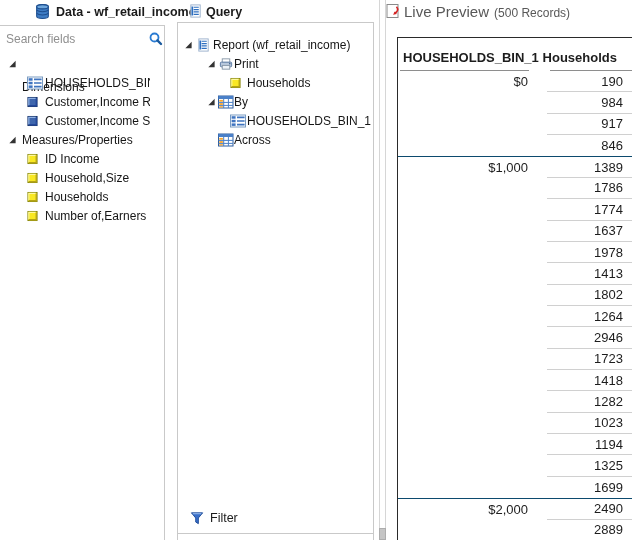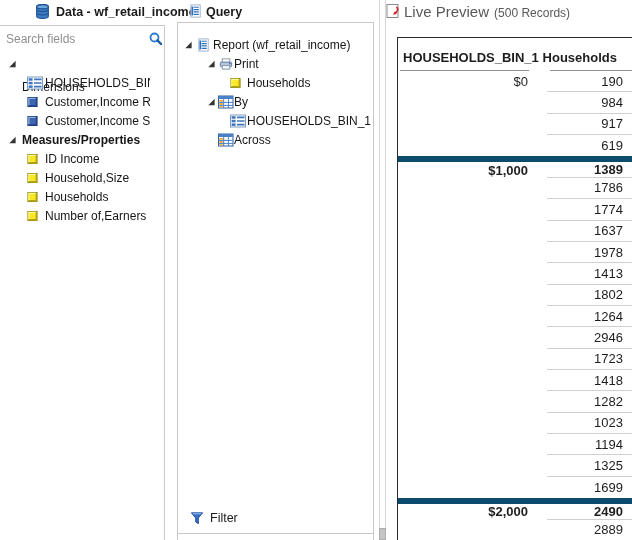--- a/index.html
+++ b/index.html
@@ -45,21 +45,21 @@
 
   
   #tbl{position:absolute;left:397px;top:37px;right:0;bottom:0;background:#fff;overflow:hidden;
        border-left:1px solid #2a2a2a;border-top:1px solid #2a2a2a;font-size:13px;color:#1d1d1d;}
   #tbl-head{position:relative;height:33px;}
   .th1{position:absolute;left:5px;bottom:6px;font-weight:700;white-space:nowrap;}
   .th2{position:absolute;right:15px;bottom:6px;font-weight:700;white-space:nowrap;}
   .hl1{position:absolute;left:2px;bottom:0;width:129px;height:1px;background:#8e8e8e;}
   .hl2{position:absolute;left:152px;right:0;bottom:0;height:1px;background:#8e8e8e;}
   .trow{display:flex;height:21.36px;align-items:center;}
-  .trow.gstart{border-top:6px solid #0c4a6e;font-weight:bold;}
+  .trow.gstart{border-top:1px solid #0c4a6e;}
   .cell1{width:149px;padding-right:19px;text-align:right;}
   .cell2{flex:1;height:100%;display:flex;align-items:center;justify-content:flex-end;
          padding-right:9px;border-bottom:1px solid #d0d0d0;}
   .cell2.nb{border-bottom:none;}
 </style>
 </head>
 <body>
 
 <div id="app">
 
@@ -124,21 +124,21 @@
             </svg>
           </span>
           <span class="lbl" style="left: 45px;">Customer,Income Subrange</span>
         </div>
         <div class="tree-row" style="top: 76px;">
           <span class="icn" style="left: 8px;">
             <svg width="9" height="9" viewBox="0 0 10 10">
               <path d="M8.5 1.5v7h-7z" fill="#333"></path>
             </svg>
           </span>
-          <span class="lbl" style="left: 22px; font-weight: bold;">Measures/Properties</span>
+          <span class="lbl" style="left: 22px;">Measures/Properties</span>
         </div>
         <div class="tree-row" style="top: 95px;">
           <span class="icn" style="left: 27px;">
             <svg width="11" height="11" viewBox="0 0 12 12">
               <rect x="1" y="1" width="10" height="10" fill="#f9e823" stroke="#82820a"></rect>
               <path d="M2 9.6V2h7.6" stroke="#fdf8a0" stroke-width="1.2" fill="none"></path>
               <path d="M10.1 2.3v7.8H2.2" stroke="#b5a414" stroke-width="1.5" fill="none"></path>
             </svg>
           </span>
           <span class="lbl" style="left: 45px;">ID Income</span>
@@ -319,21 +319,21 @@
         <div class="trow">
           <div class="cell1"></div>
           <div class="cell2">984</div>
         </div>
         <div class="trow">
           <div class="cell1"></div>
           <div class="cell2">917</div>
         </div>
         <div class="trow">
           <div class="cell1"></div>
-          <div class="cell2 nb">619</div>
+          <div class="cell2 nb">846</div>
         </div>
         <div class="trow gstart">
           <div class="cell1">$1,000</div>
           <div class="cell2">1389</div>
         </div>
         <div class="trow">
           <div class="cell1"></div>
           <div class="cell2">1786</div>
         </div>
         <div class="trow">

